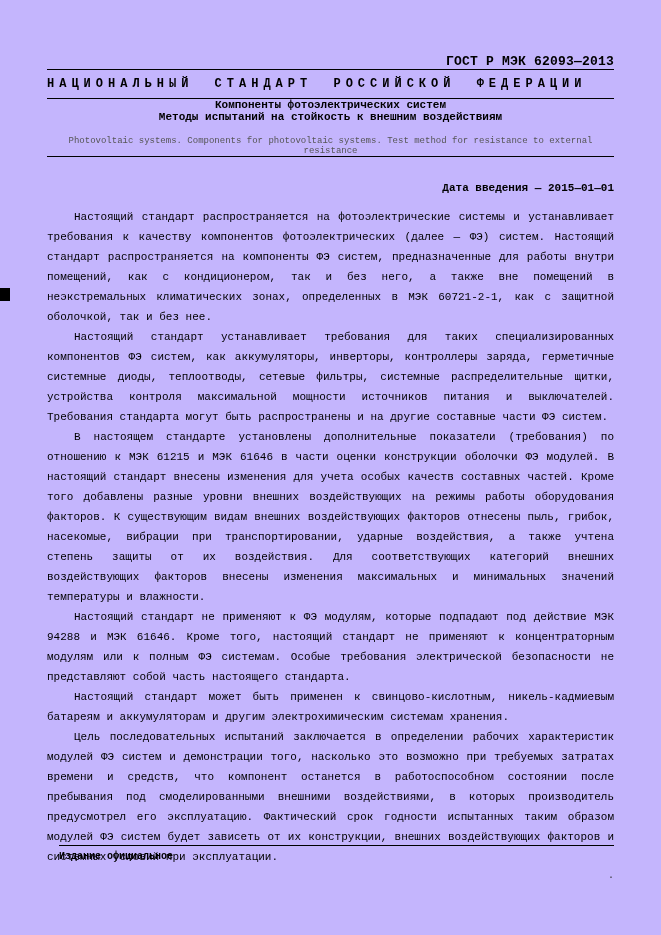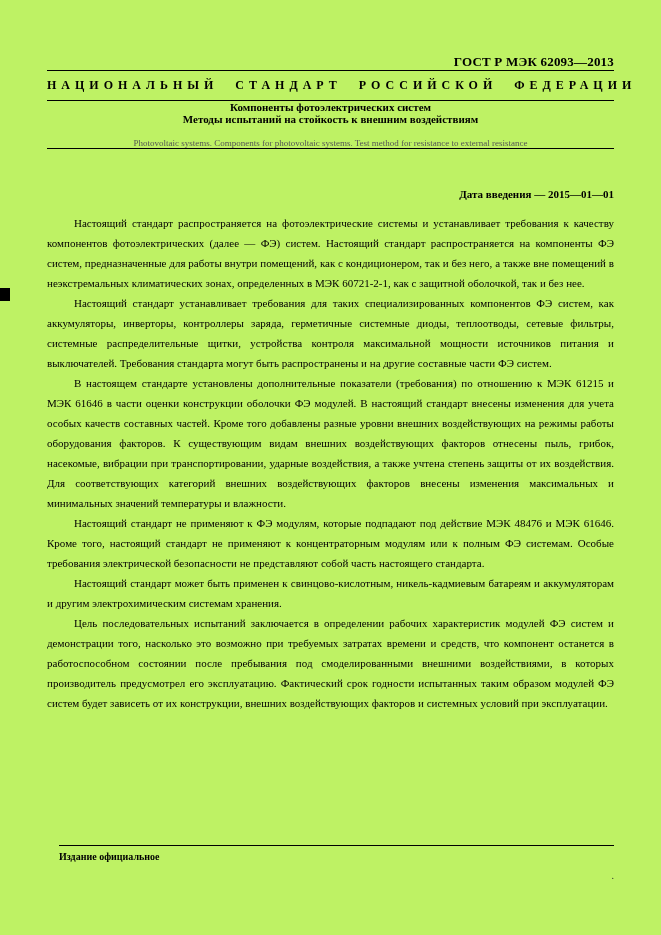--- a/index.html
+++ b/index.html
@@ -1,20 +1,20 @@
 <!DOCTYPE html>
 <html><head>
 <meta charset="utf-8">
 <style>
   html,body{margin:0;padding:0;background:#ffffff;}
   .page{
     position:relative;
     width:661px;height:935px;
-    background:#bef264;
-    font-family:Liberation Serif, serif;
+    background:#c4b5fd;
+    font-family:Liberation Mono, monospace;
     color:#000;
     overflow:hidden;
     box-sizing:border-box;
   }
   .content{position:absolute;left:47px;right:47px;top:0;}
   .doc-code{
     padding-top:54px;
     text-align:right;
     font-weight:bold;
     font-size:13px;
@@ -41,21 +41,21 @@
     font-weight:bold;
     font-size:11px;
   }
   .title-en{
     margin-top:13px;
     font-size:9px;
     color:#555;
   }
   .rule-title{margin-top:13px;border-top:1.2px solid #000;}
   .intro-date{
-    margin-top:39px;
+    margin-top:25px;
     text-align:right;
     font-weight:bold;
     font-size:11px;
   }
   .sec-heading{
     margin:52px 0 0 31px;
     font-weight:bold;
     font-size:12.5px;
   }
   .body-text{margin-top:13px;}
@@ -109,21 +109,21 @@
 
     <hr class="rule rule-title">
 
     <div class="intro-date">Дата введения — 2015—01—01</div>
 
 
     <div class="body-text">
       <p>Настоящий стандарт распространяется на фотоэлектрические системы и устанавливает требования к качеству компонентов фотоэлектрических (далее — ФЭ) систем. Настоящий стандарт распространяется на компоненты ФЭ систем, предназначенные для работы внутри помещений, как с кондиционером, так и без него, а также вне помещений в неэкстремальных климатических зонах, определенных в МЭК 60721-2-1, как с защитной оболочкой, так и без нее.</p>
       <p>Настоящий стандарт устанавливает требования для таких специализированных компонентов ФЭ систем, как аккумуляторы, инверторы, контроллеры заряда, герметичные системные диоды, теплоотводы, сетевые фильтры, системные распределительные щитки, устройства контроля максимальной мощности источников питания и выключателей. Требования стандарта могут быть распространены и на другие составные части ФЭ систем.</p>
       <p>В настоящем стандарте установлены дополнительные показатели (требования) по отношению к МЭК 61215 и МЭК 61646 в части оценки конструкции оболочки ФЭ модулей. В настоящий стандарт внесены изменения для учета особых качеств составных частей. Кроме того добавлены разные уровни внешних воздействующих на режимы работы оборудования факторов. К существующим видам внешних воздействующих факторов отнесены пыль, грибок, насекомые, вибрации при транспортировании, ударные воздействия, а также учтена степень защиты от их воздействия. Для соответствующих категорий внешних воздействующих факторов внесены изменения максимальных и минимальных значений температуры и влажности.</p>
-      <p>Настоящий стандарт не применяют к ФЭ модулям, которые подпадают под действие МЭК 48476 и МЭК 61646. Кроме того, настоящий стандарт не применяют к концентраторным модулям или к полным ФЭ системам. Особые требования электрической безопасности не представляют собой часть настоящего стандарта.</p>
+      <p>Настоящий стандарт не применяют к ФЭ модулям, которые подпадают под действие МЭК 94288 и МЭК 61646. Кроме того, настоящий стандарт не применяют к концентраторным модулям или к полным ФЭ системам. Особые требования электрической безопасности не представляют собой часть настоящего стандарта.</p>
       <p>Настоящий стандарт может быть применен к свинцово-кислотным, никель-кадмиевым батареям и аккумуляторам и другим электрохимическим системам хранения.</p>
       <p>Цель последовательных испытаний заключается в определении рабочих характеристик модулей ФЭ систем и демонстрации того, насколько это возможно при требуемых затратах времени и средств, что компонент останется в работоспособном состоянии после пребывания под смоделированными внешними воздействиями, в которых производитель предусмотрел его эксплуатацию. Фактический срок годности испытанных таким образом модулей ФЭ систем будет зависеть от их конструкции, внешних воздействующих факторов и системных условий при эксплуатации.</p>
     </div>
 
   </div>
 
   <div class="reg-mark"></div>
 
   <div class="footer-area">
     <hr class="rule footer-rule">

